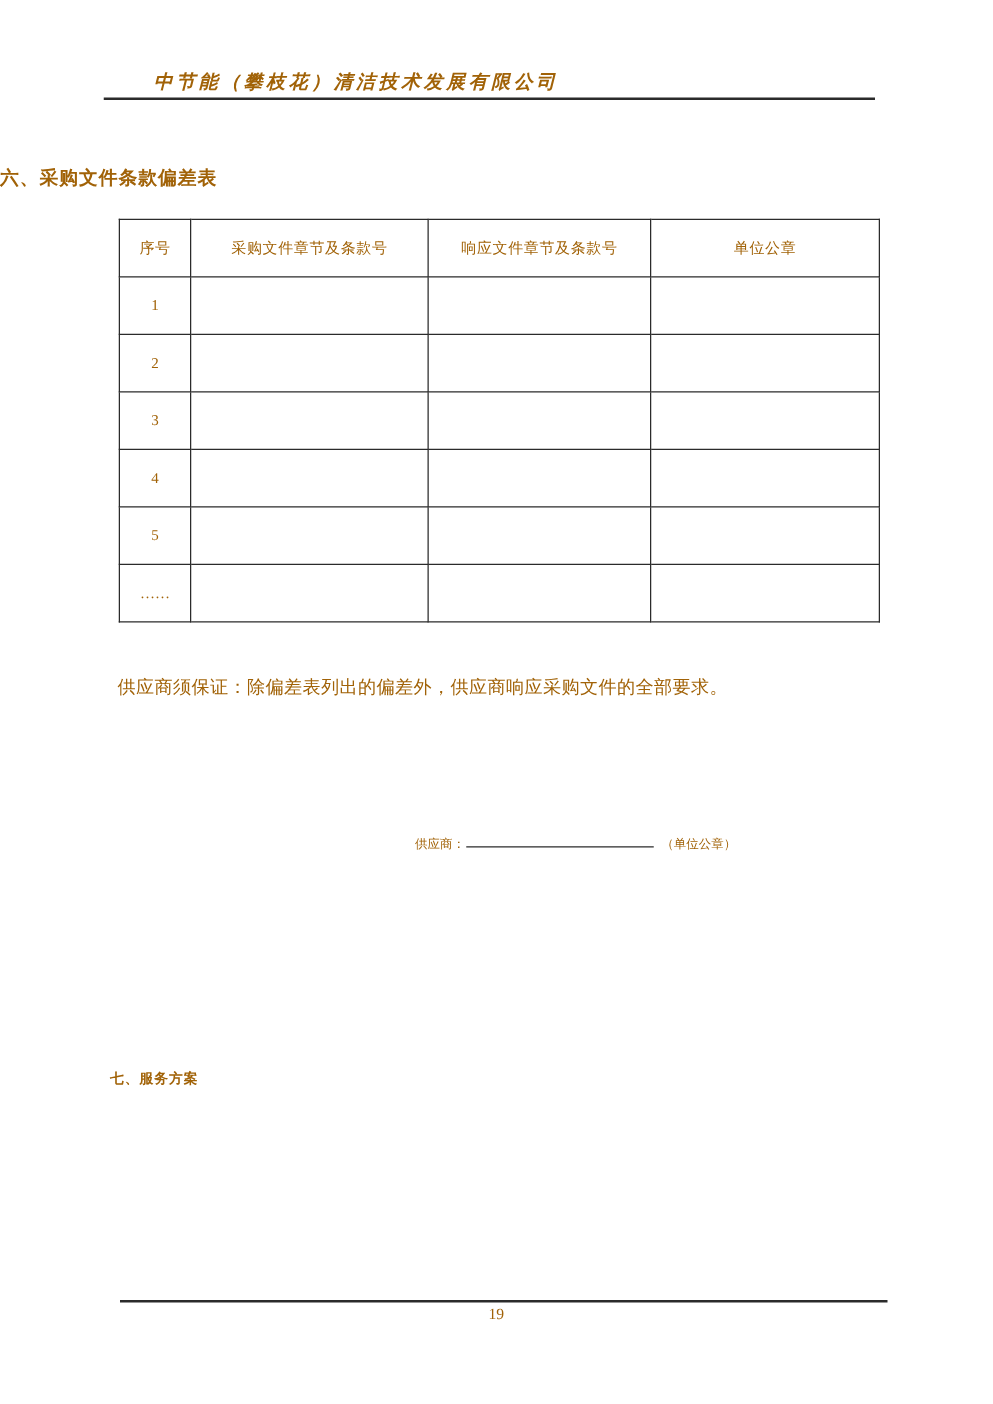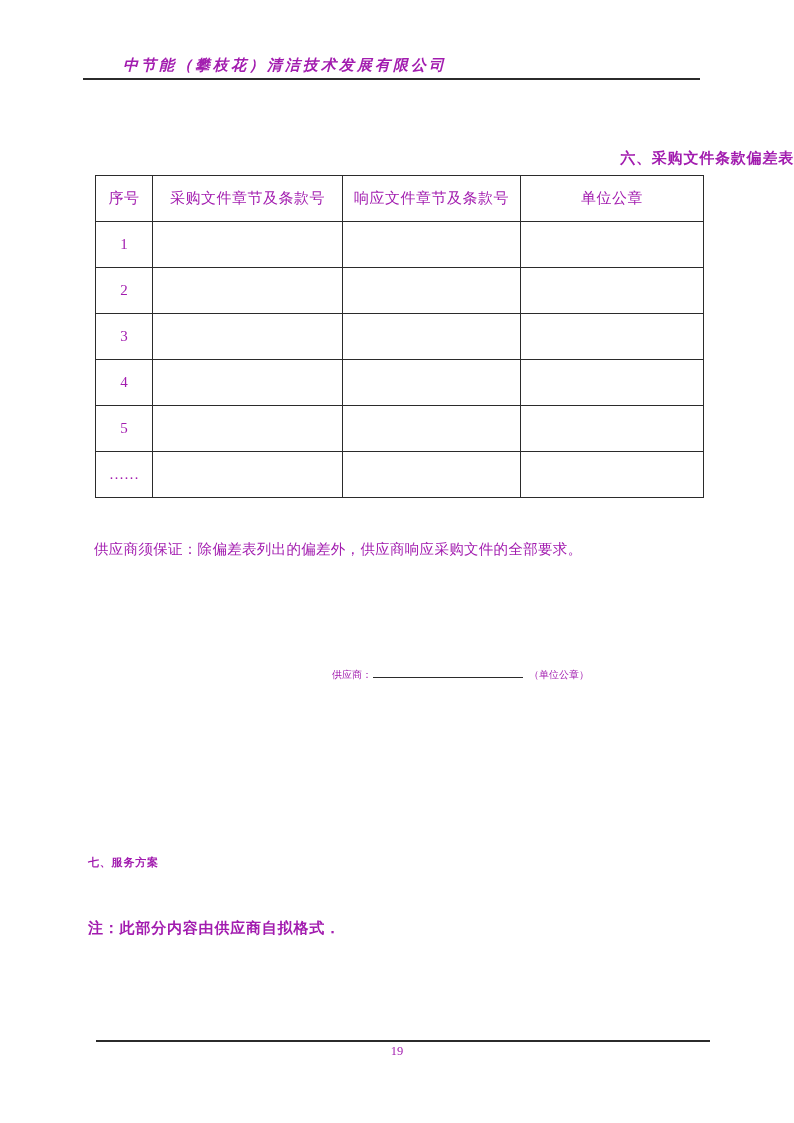--- a/index.html
+++ b/index.html
@@ -3,21 +3,21 @@
 <meta charset="utf-8">
 <style>
   * { margin: 0; padding: 0; box-sizing: border-box; }
   html, body { background: #ffffff; }
   .page {
     position: relative;
     width: 794px;
     height: 1098px;
     margin: 0 auto;
     background: #ffffff;
-    color: #a21caf;
+    color: #a16207;
     font-family: "Liberation Serif", "DejaVu Serif", serif;
     overflow: hidden;
   }
   
   .doc-header {
     position: absolute;
     left: 83px;
     top: 56px;
     width: 617px;
     border-bottom: 2px solid #2b2b2b;
@@ -29,40 +29,39 @@
     font-size: 15px;
     letter-spacing: 3px;
     white-space: nowrap;
   }
   
   .doc-title {
     position: absolute;
     top: 133px;
     left: 0;
     width: 794px;
-    text-align: right;
+    text-align: left;
     font-size: 15px;
     font-weight: bold;
     letter-spacing: 0.8px;
-    margin-top: 16px;
   }
   
   .deviation-table {
     position: absolute;
     left: 95px;
     top: 175px;
     width: 608px;
     border-collapse: collapse;
     table-layout: fixed;
   }
   .deviation-table th,
   .deviation-table td {
     border: 1px solid #2b2b2b;
     font-weight: normal;
-    font-size: 15px;
+    font-size: 12px;
     text-align: center;
     vertical-align: middle;
     overflow: hidden;
   }
   .deviation-table thead tr { height: 46px; }
   .deviation-table tbody tr { height: 46px; }
   .deviation-table th { letter-spacing: 0.5px; }
   .serial-cell { font-family: "Liberation Serif", "DejaVu Serif", serif; }
   
   .guarantee {
@@ -194,19 +193,18 @@
   <div class="guarantee">供应商须保证：除偏差表列出的偏差外，供应商响应采购文件的全部要求。</div>
 
   <div class="signature">
     <div class="sig-line">
       <span>供应商：</span><span class="blank blank-supplier"></span><span>（单位公章）</span>
     </div>
   </div>
 
   <div class="service-heading">七、服务方案</div>
 
-  <div class="service-note">注：此部分内容由供应商自拟格式．</div>
 
   <div class="footer-rule"></div>
 
   <div class="page-number">19</div>
 
 </div>
 
 </body></html>

